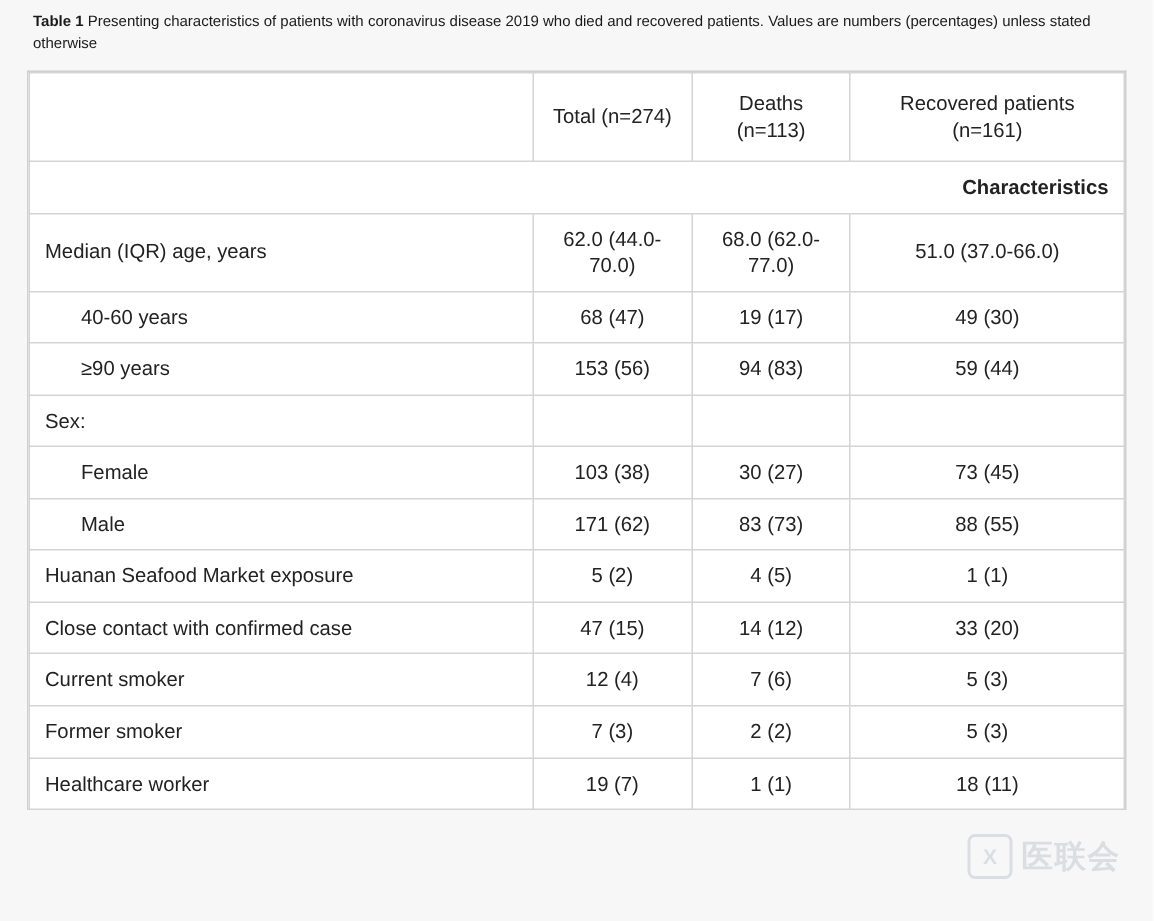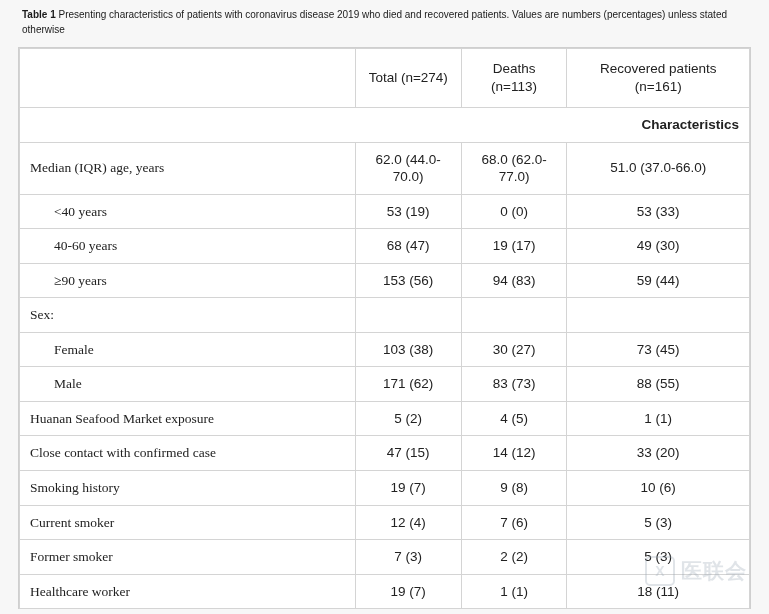--- a/index.html
+++ b/index.html
@@ -62,21 +62,20 @@
     font-weight: normal;
     background: #ffffff;
     height: 46px;
     padding: 6px 8px;
   }
   table.data thead th.blank {
     border-top: 1px solid #d4d4d4;
   }
   td.label {
     text-align: left;
-    font-family: Liberation Serif, serif;
   }
   td.num {
     text-align: center;
   }
   .section-row td {
     font-weight: bold;
     text-align: right;
   }
   .indent-1 {
     padding-left: 34px !important;
@@ -140,26 +139,20 @@
           <tr class="section-row">
             <td colspan="4">Characteristics</td>
           </tr>
           <tr>
             <td class="label">Median (IQR) age, years</td>
             <td class="num">62.0 (44.0-70.0)</td>
             <td class="num">68.0 (62.0-77.0)</td>
             <td class="num">51.0 (37.0-66.0)</td>
           </tr>
           <tr>
-            <td class="label indent-1">&lt;40 years</td>
-            <td class="num">53 (19)</td>
-            <td class="num">0 (0)</td>
-            <td class="num">53 (33)</td>
-          </tr>
-          <tr>
             <td class="label indent-1">40-60 years</td>
             <td class="num">68 (47)</td>
             <td class="num">19 (17)</td>
             <td class="num">49 (30)</td>
           </tr>
           <tr>
             <td class="label indent-1">≥90 years</td>
             <td class="num">153 (56)</td>
             <td class="num">94 (83)</td>
             <td class="num">59 (44)</td>
@@ -188,26 +181,20 @@
             <td class="num">4 (5)</td>
             <td class="num">1 (1)</td>
           </tr>
           <tr>
             <td class="label">Close contact with confirmed case</td>
             <td class="num">47 (15)</td>
             <td class="num">14 (12)</td>
             <td class="num">33 (20)</td>
           </tr>
           <tr>
-            <td class="label">Smoking history</td>
-            <td class="num">19 (7)</td>
-            <td class="num">9 (8)</td>
-            <td class="num">10 (6)</td>
-          </tr>
-          <tr>
             <td class="label">Current smoker</td>
             <td class="num">12 (4)</td>
             <td class="num">7 (6)</td>
             <td class="num">5 (3)</td>
           </tr>
           <tr>
             <td class="label">Former smoker</td>
             <td class="num">7 (3)</td>
             <td class="num">2 (2)</td>
             <td class="num">5 (3)</td>

